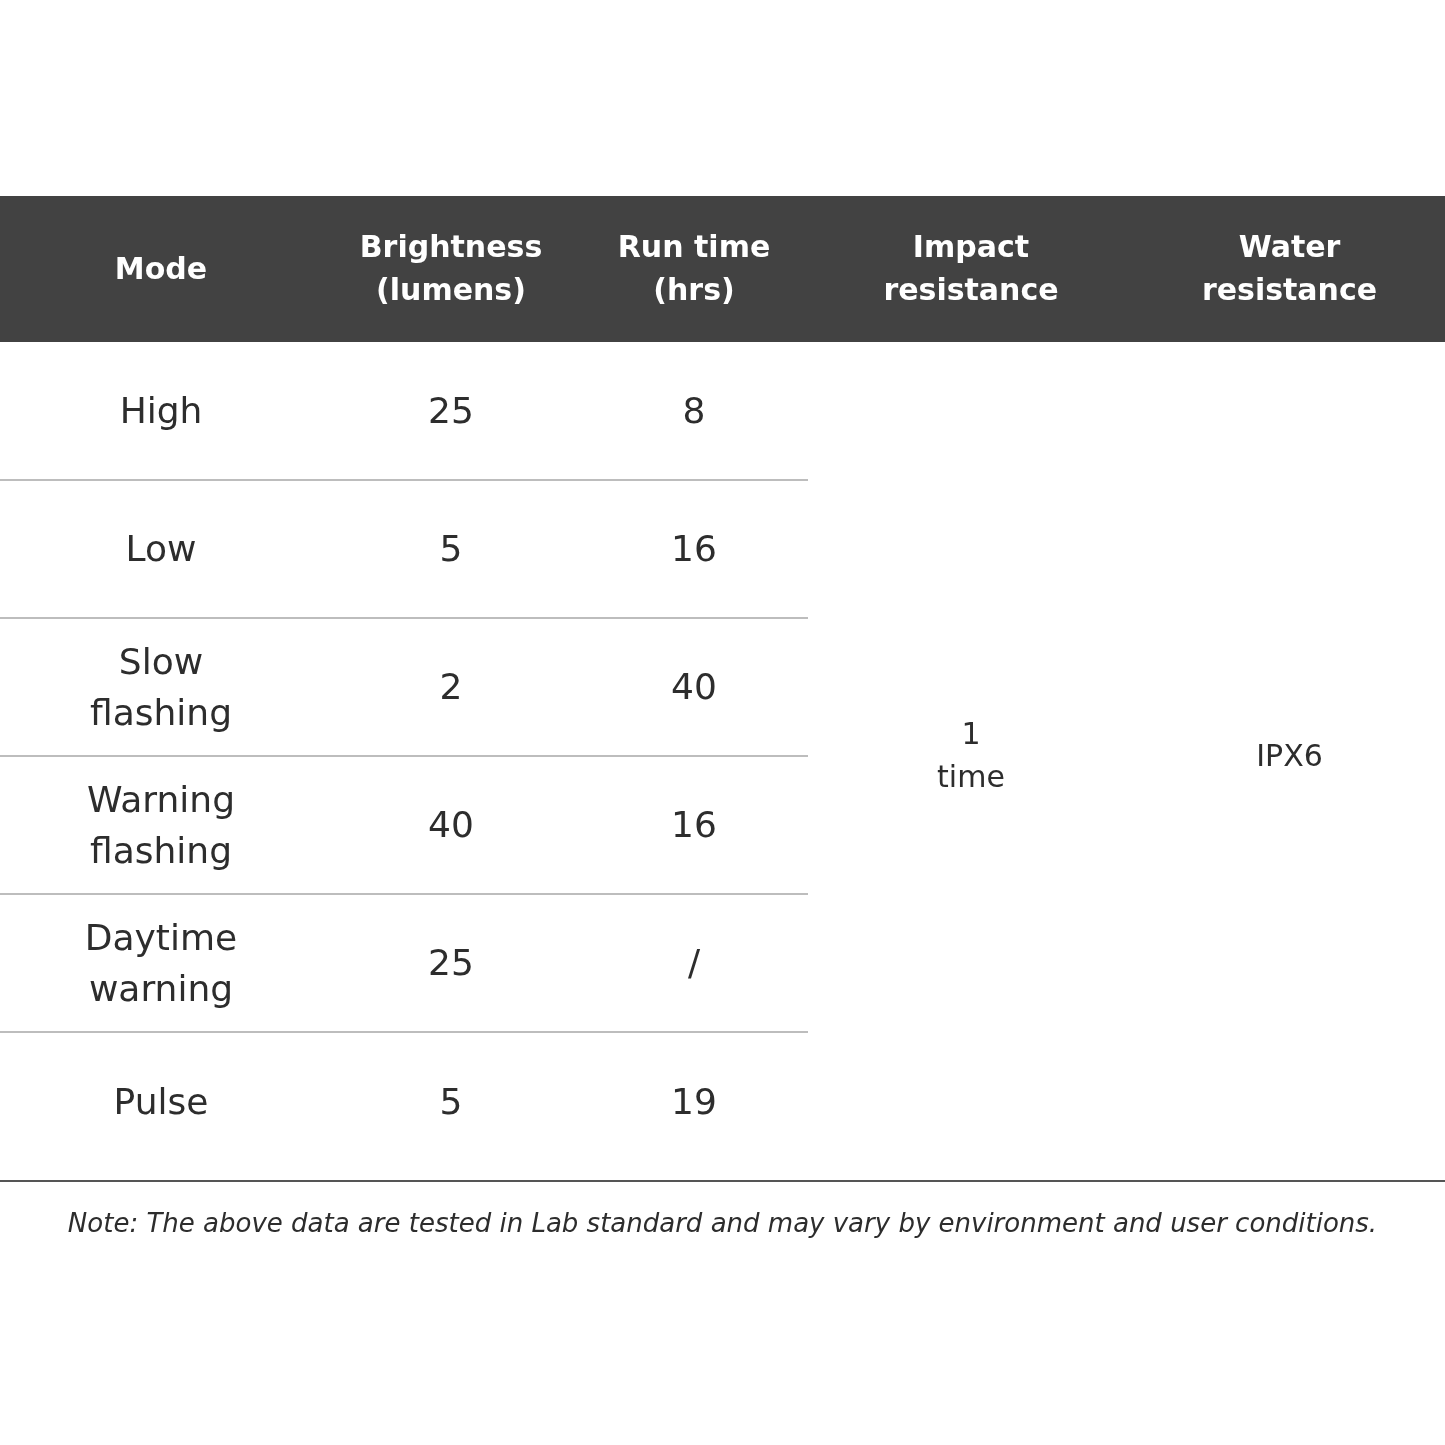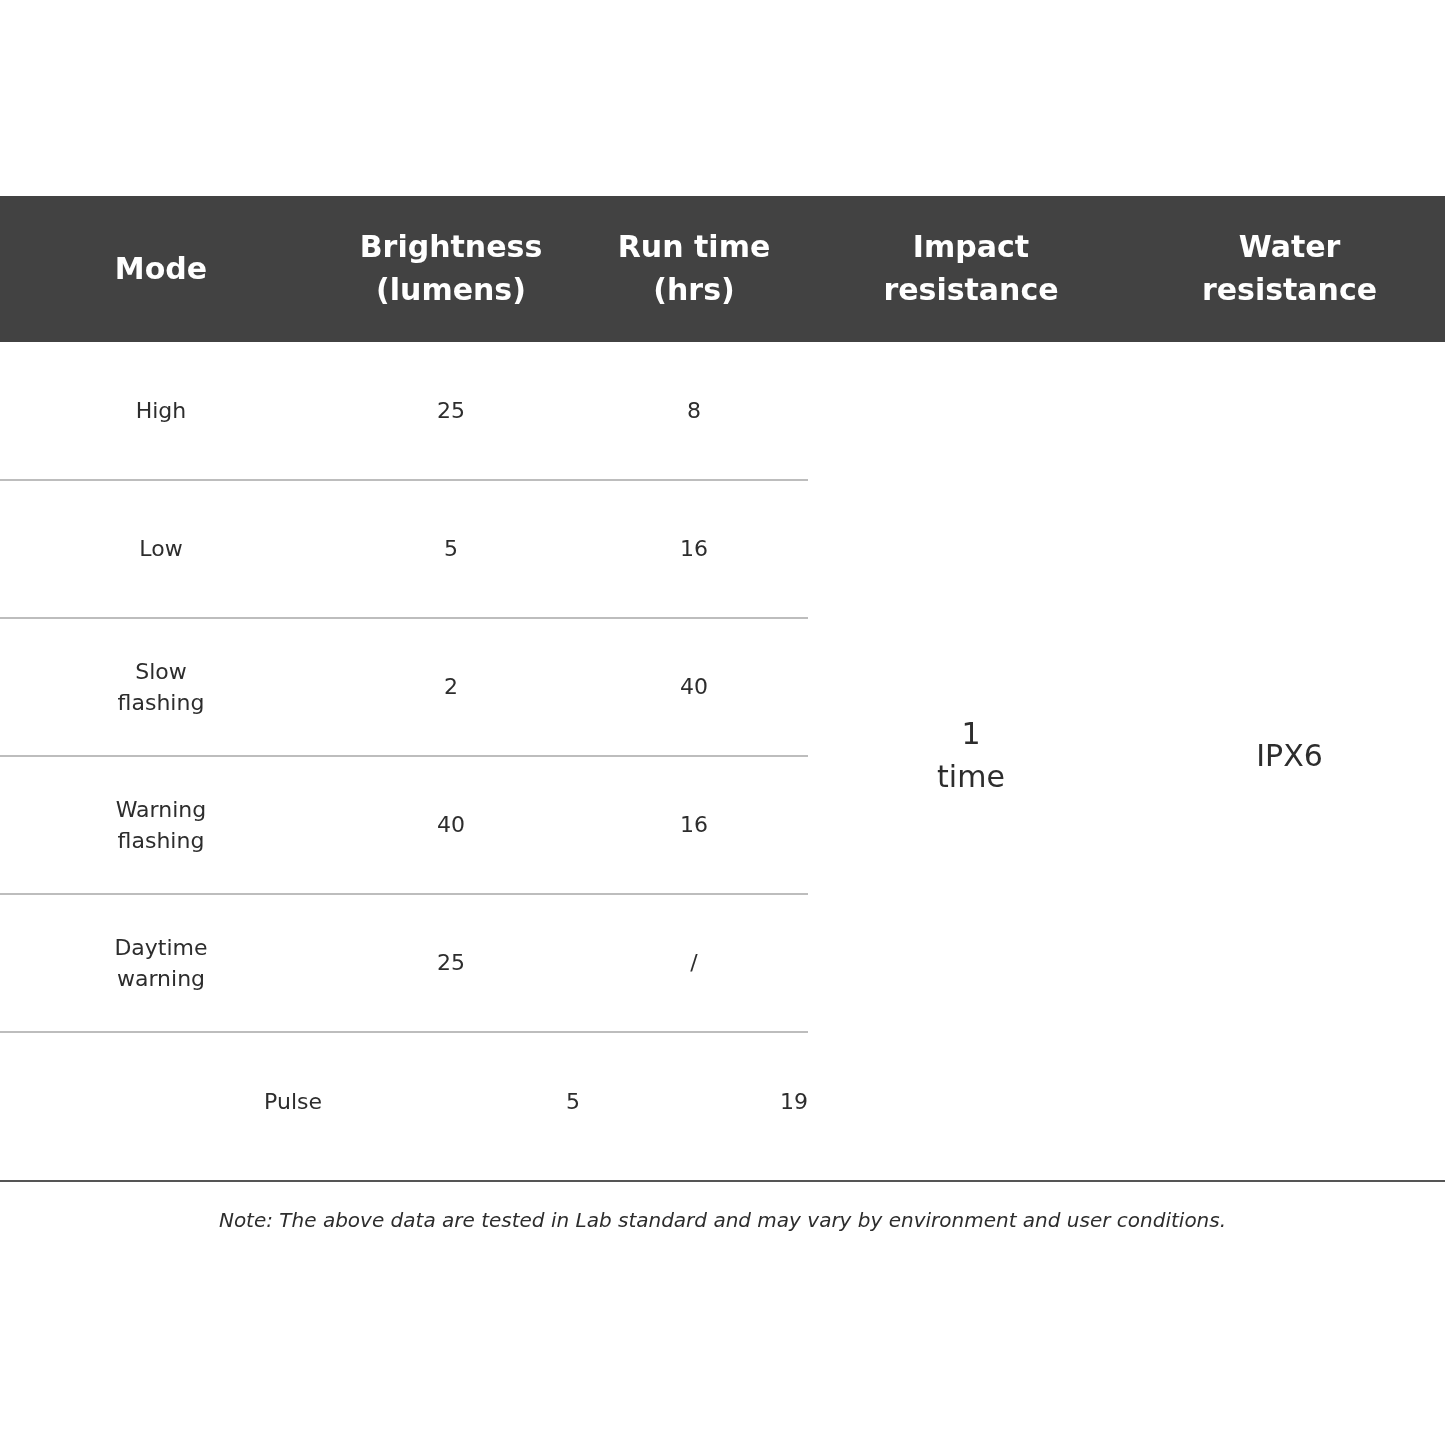--- a/index.html
+++ b/index.html
@@ -51,21 +51,21 @@
     height: 146px;
     padding: 6px 8px;
     box-sizing: border-box;
   }
 
   thead th .hdr-line {
     display: block;
   }
 
   tbody td {
-    font-size: 22px;
+    font-size: 36px;
     font-weight: 400;
     color: #2d2d2d;
     line-height: 1.42;
     height: 138px;
     box-sizing: border-box;
   }
 
   tbody td .cell-line {
     display: block;
   }
@@ -76,21 +76,20 @@
   col.c-runtime   { width: 228px; }
   col.c-impact    { width: 326px; }
   col.c-water     { width: 311px; }
 
   
   tbody tr.data-row td.sep {
     border-bottom: 2px solid #bdbdbd;
   }
   tbody tr.data-row:last-child td.sep {
     border-bottom: none;
-    text-align: right;
   }
 
   
   td.merged {
     font-size: 30px;
     color: #2d2d2d;
   }
 
   .bottom-rule {
     position: absolute;
@@ -100,21 +99,21 @@
     height: 2px;
     background: #555555;
   }
 
   .note {
     position: absolute;
     left: 0;
     top: 1208px;
     width: 1445px;
     text-align: center;
-    font-size: 20px;
+    font-size: 26px;
     font-style: italic;
     color: #2d2d2d;
     font-family: "DejaVu Sans", sans-serif;
   }
 </style>
 </head>
 <body>
 
 <div class="sheet">
 

